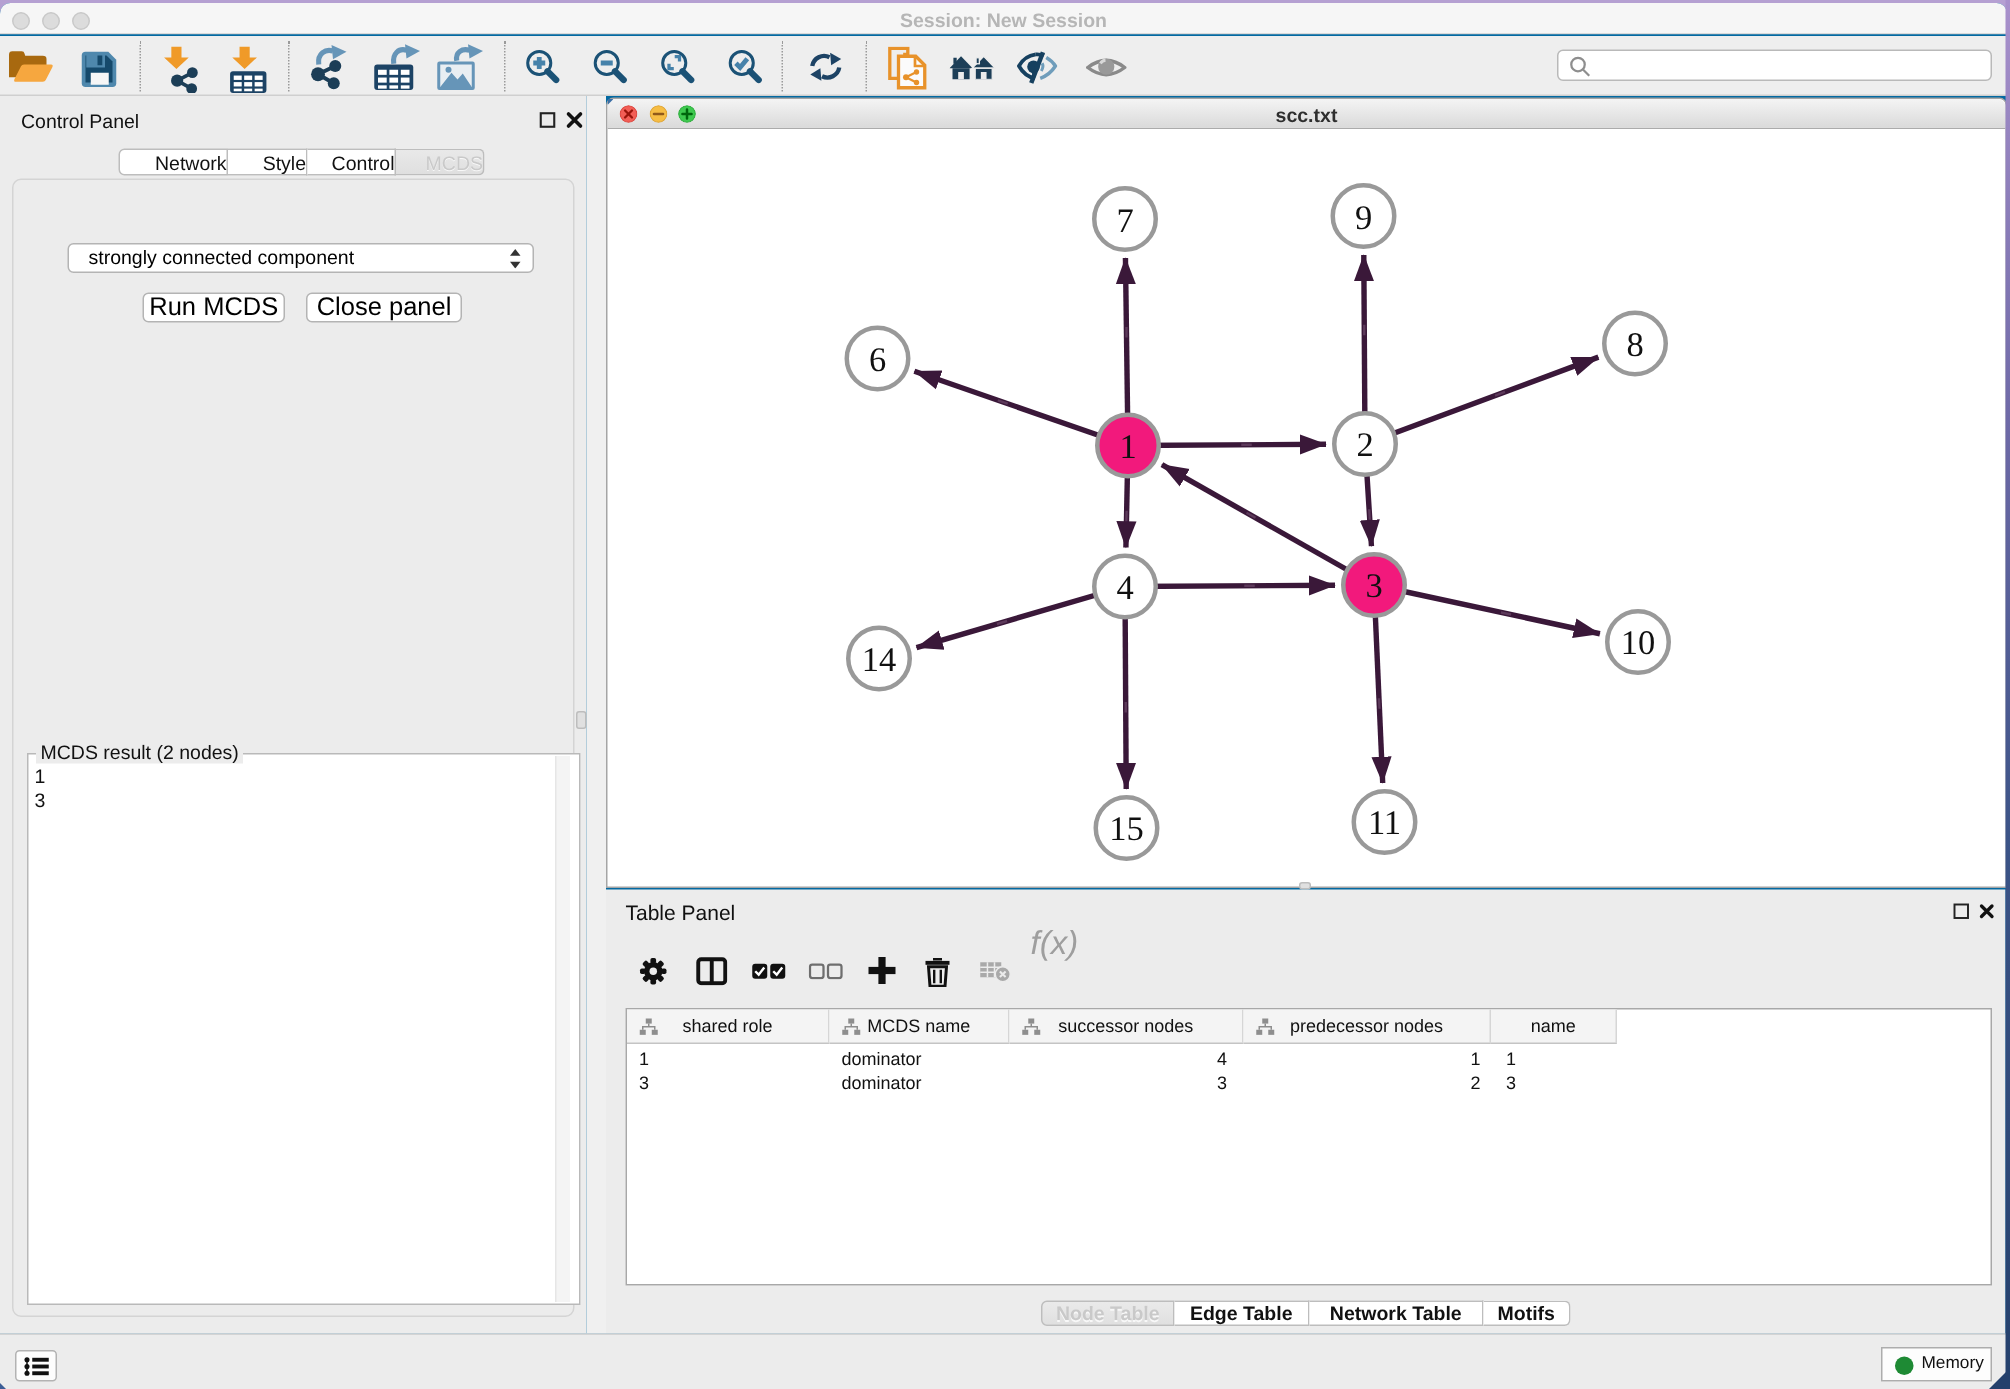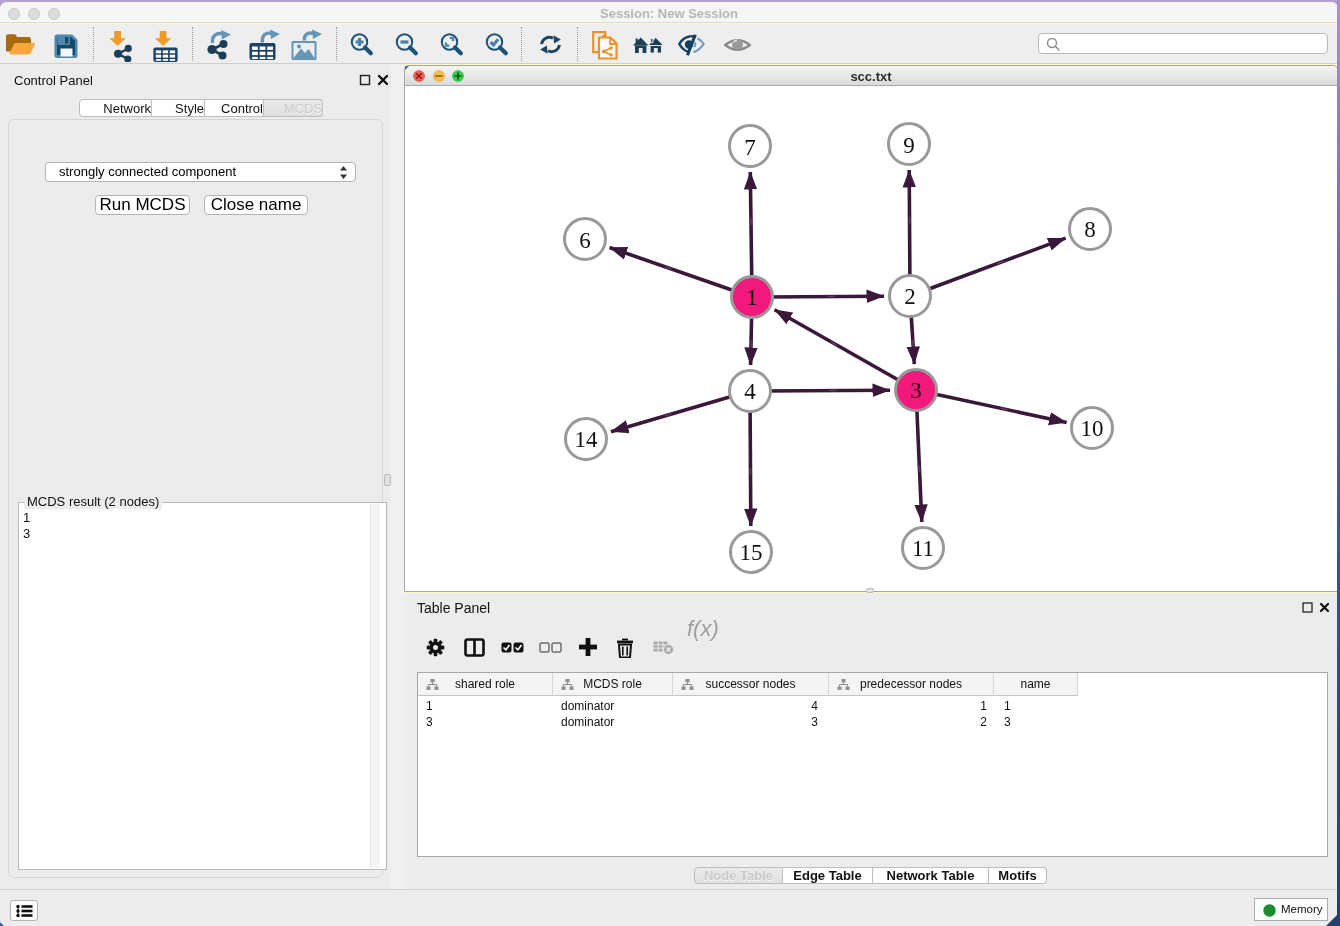--- a/index.html
+++ b/index.html
@@ -3,21 +3,21 @@
 <style>
   * { margin:0; padding:0; box-sizing:border-box; }
   html,body { width:1340px; height:926px; overflow:hidden; }
   body { font-family:"Liberation Sans", sans-serif; background:#b5a0d2; position:relative; }
   .abs { position:absolute; }
   
   #wall-right { left:1337px; top:0; width:3px; height:926px; background:linear-gradient(#a991cc,#6f6aa8 30%,#3c5488 60%,#24406c); }
   #wall-br { left:1326px; top:912px; width:14px; height:14px; background:#24406c; clip-path:polygon(100% 0,100% 100%,0 100%); }
   #wall-bl { left:0; top:922px; width:4px; height:4px; background:#3c5e96; clip-path:polygon(0 0,100% 100%,0 100%); }
   
-  #win { left:0; top:2px; width:1338px; height:924px; background:#fef9c3; border-radius:7px 7px 0 0; }
+  #win { left:0; top:2px; width:1338px; height:924px; background:#0369a1; border-radius:7px 7px 0 0; }
   #titlebar { left:0; top:0; width:1338px; height:21px; background:#f6f6f6; border-radius:7px 7px 0 0; border-bottom:1px solid #dadada; }
   .tl { width:12px; height:12px; border-radius:50%; top:6px; background:#dcdcdc; border:1px solid #c9c9c9; }
   #title { width:100%; top:4px; text-align:center; font-size:13px; font-weight:600; color:#b6b6b6; }
   #toolbar { left:0; top:22px; width:1338px; height:40px; background:#eeeeee; border-bottom:1px solid #cfcfcf; }
   .sep { top:3px; width:0; height:34px; border-left:1px dotted #9a9a9a; position:absolute; }
   .ticon { position:absolute; top:0; }
   #search { left:1038px; top:9px; width:290px; height:21px; background:#fff; border:1px solid #b9b9b9; border-radius:4px; }
   
   #cpanel { left:0; top:62px; width:391px; height:825px; background:#ececec; }
   #cp-title { left:14px; top:9px; font-size:13px; color:#111; }
@@ -217,21 +217,21 @@
       <div class="tab dis last" style="width:59px">MCDS</div>
     </div>
     <div class="abs" id="cp-content">
       <div class="abs" id="dropdown">strongly connected component
         <svg class="abs" style="right:7px;top:3px" width="9" height="13" viewBox="0 0 9 13">
             <path d="M4.5 0 L8 4.5 H1 z" fill="#333"></path>
             <path d="M4.5 13 L8 8.5 H1 z" fill="#333"></path>
           </svg>
       </div>
       <div class="abs btn" style="left:86px;width:95px">Run MCDS</div>
-      <div class="abs btn" style="left:195px;width:104px">Close name</div>
+      <div class="abs btn" style="left:195px;width:104px">Close panel</div>
       <div class="abs" style="left:9px;top:382px;width:369px;height:368px;border:1px solid #b9b9b9;background:#fff"></div>
       <div class="abs" style="left:361px;top:384px;width:10px;height:364px;background:#f4f4f4;border-left:1px solid #e6e6e6"></div>
       <div class="abs" style="left:15px;top:374px;background:#ececec;padding:0 3px;font-size:13px;color:#111">MCDS result (2 nodes)</div>
       <div class="abs" style="left:14px;top:390px;font-size:13px;color:#111;line-height:16px">1<br>3</div>
     </div>
   </div>
   <div class="abs" style="left:391px;top:62px;width:13px;height:825px;background:#f0f0f0"></div>
   <div class="abs" id="split-h"></div>
   <div class="abs" id="netframe">
     <div class="abs" id="nf-titlebar">
@@ -381,21 +381,21 @@
     </svg>
     <svg class="abs" style="left:249px;top:48px" width="21" height="14" viewBox="0 0 21 14">
       <rect x="0.5" y="0.5" width="14" height="10" fill="#a9a9a9"></rect>
       <path d="M0.5 3.8 h14 M0.5 7.2 h14 M5.3 0.5 v10 M10 0.5 v10" stroke="#ececec" stroke-width="1"></path>
       <circle cx="15.5" cy="8.5" r="5" fill="#a9a9a9" stroke="#ececec" stroke-width="1"></circle>
       <path d="M13.6 6.6 L17.4 10.4 M17.4 6.6 L13.6 10.4" stroke="#ececec" stroke-width="1.4"></path>
     </svg>
     <div class="abs" style="left:283px;top:23px;font-family:Liberation Sans, sans-serif;font-style:italic;font-size:22px;color:#9e9e9e">f(x)</div>
     <div class="abs" id="ttable">
       <div class="th" style="left:0;width:135px">shared role</div>
-      <div class="th" style="left:135px;width:120px">MCDS role</div>
+      <div class="th" style="left:135px;width:120px">MCDS name</div>
       <div class="th" style="left:255px;width:156px">successor nodes</div>
       <div class="th" style="left:411px;width:165px">predecessor nodes</div>
       <div class="th" style="left:576px;width:84px">name</div>
       <svg class="abs hicon" style="left:8px;top:5px" width="13" height="13" viewBox="0 0 13 13">
           <g fill="#8e8e8e">
             <rect x="4.5" y="1" width="4" height="3.4"></rect>
             <rect x="0.5" y="8.5" width="4" height="3.4"></rect>
             <rect x="8.5" y="8.5" width="4" height="3.4"></rect>
           </g>
           <path d="M6.5 4.4 V6.5 M2.5 8.5 V6.5 H10.5 V8.5" stroke="#8e8e8e" fill="none"></path>

